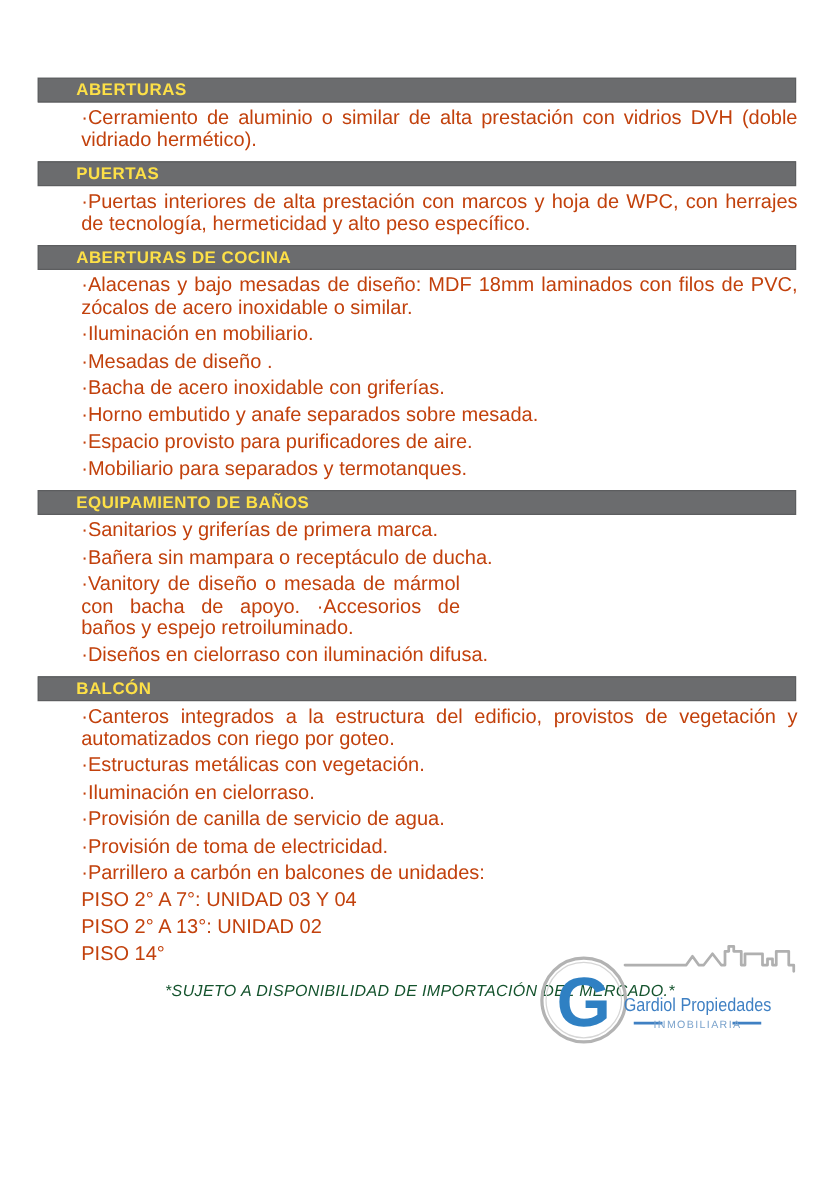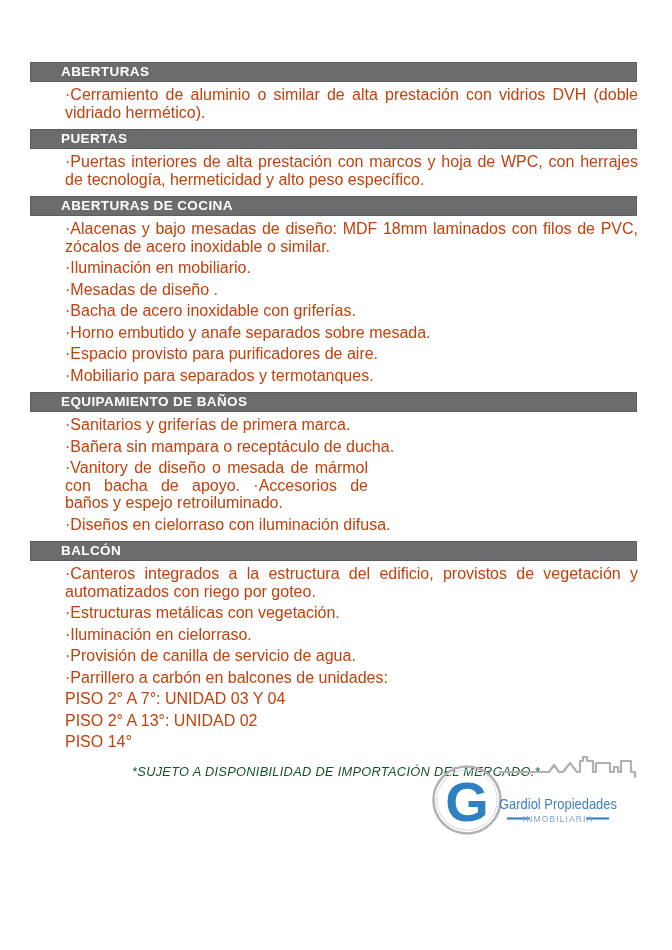--- a/index.html
+++ b/index.html
@@ -1,20 +1,20 @@
 <!DOCTYPE html>
 <html><head>
 <meta charset="utf-8">
 <style>
   html,body{margin:0;padding:0;background:#ffffff;}
   body{width:672px;height:950px;overflow:hidden;font-family:"Liberation Sans",sans-serif;}
   .page{position:relative;width:672px;height:950px;box-sizing:border-box;padding:62px 30px 0 30px;background:#ffffff;}
   .spec-section{margin-bottom:8px;}
   .bar{height:20px;background:#6b6c6e;box-shadow:inset 0 0 0 1px #5c5d5f;margin-right:5px;display:flex;align-items:center;padding-left:31px;box-sizing:border-box;}
-  .bar-title{color:#ffffff;font-weight:700;font-size:13.5px;letter-spacing:0.4px;line-height:20px;}
+  .bar-title{color:#fde047;font-weight:700;font-size:13.5px;letter-spacing:0.4px;line-height:20px;}
   .items{padding-left:31px;margin-top:4px;}
   .items p{margin:4px;font-size:16px;line-height:17.5px;color:#c2410c;text-align:justify;}
   .items p.narrow{width:303px;}
   .footer-note{margin-top:13px;text-align:center;font-style:italic;font-size:12.8px;letter-spacing:0.3px;color:#14532d;}
   .logo{position:absolute;top:752px;right:26px;width:216px;height:94px;}
   .logo svg{display:block;width:100%;height:100%;}
 </style>
 </head>
 <body>
 
@@ -72,20 +72,21 @@
 
     <section class="spec-section">
       <div class="bar">
         <span class="bar-title">BALCÓN</span>
       </div>
       <div class="items">
           <p>·Canteros integrados a la estructura del edificio, provistos de vegetación y automatizados con riego por goteo.</p>
           <p>·Estructuras metálicas con vegetación.</p>
           <p>·Iluminación en cielorraso.</p>
           <p>·Provisión de canilla de servicio de agua.</p>
+          <p>·Provisión de toma de electricidad.</p>
           <p>·Parrillero a carbón en balcones de unidades:</p>
           <p>PISO 2° A 7°: UNIDAD 03 Y 04</p>
           <p>PISO 2° A 13°: UNIDAD 02</p>
           <p>PISO 14°</p>
         </div>
     </section>
   </div>
 
   <div class="logo">
     <svg viewBox="0 0 216 94" xmlns="http://www.w3.org/2000/svg">

